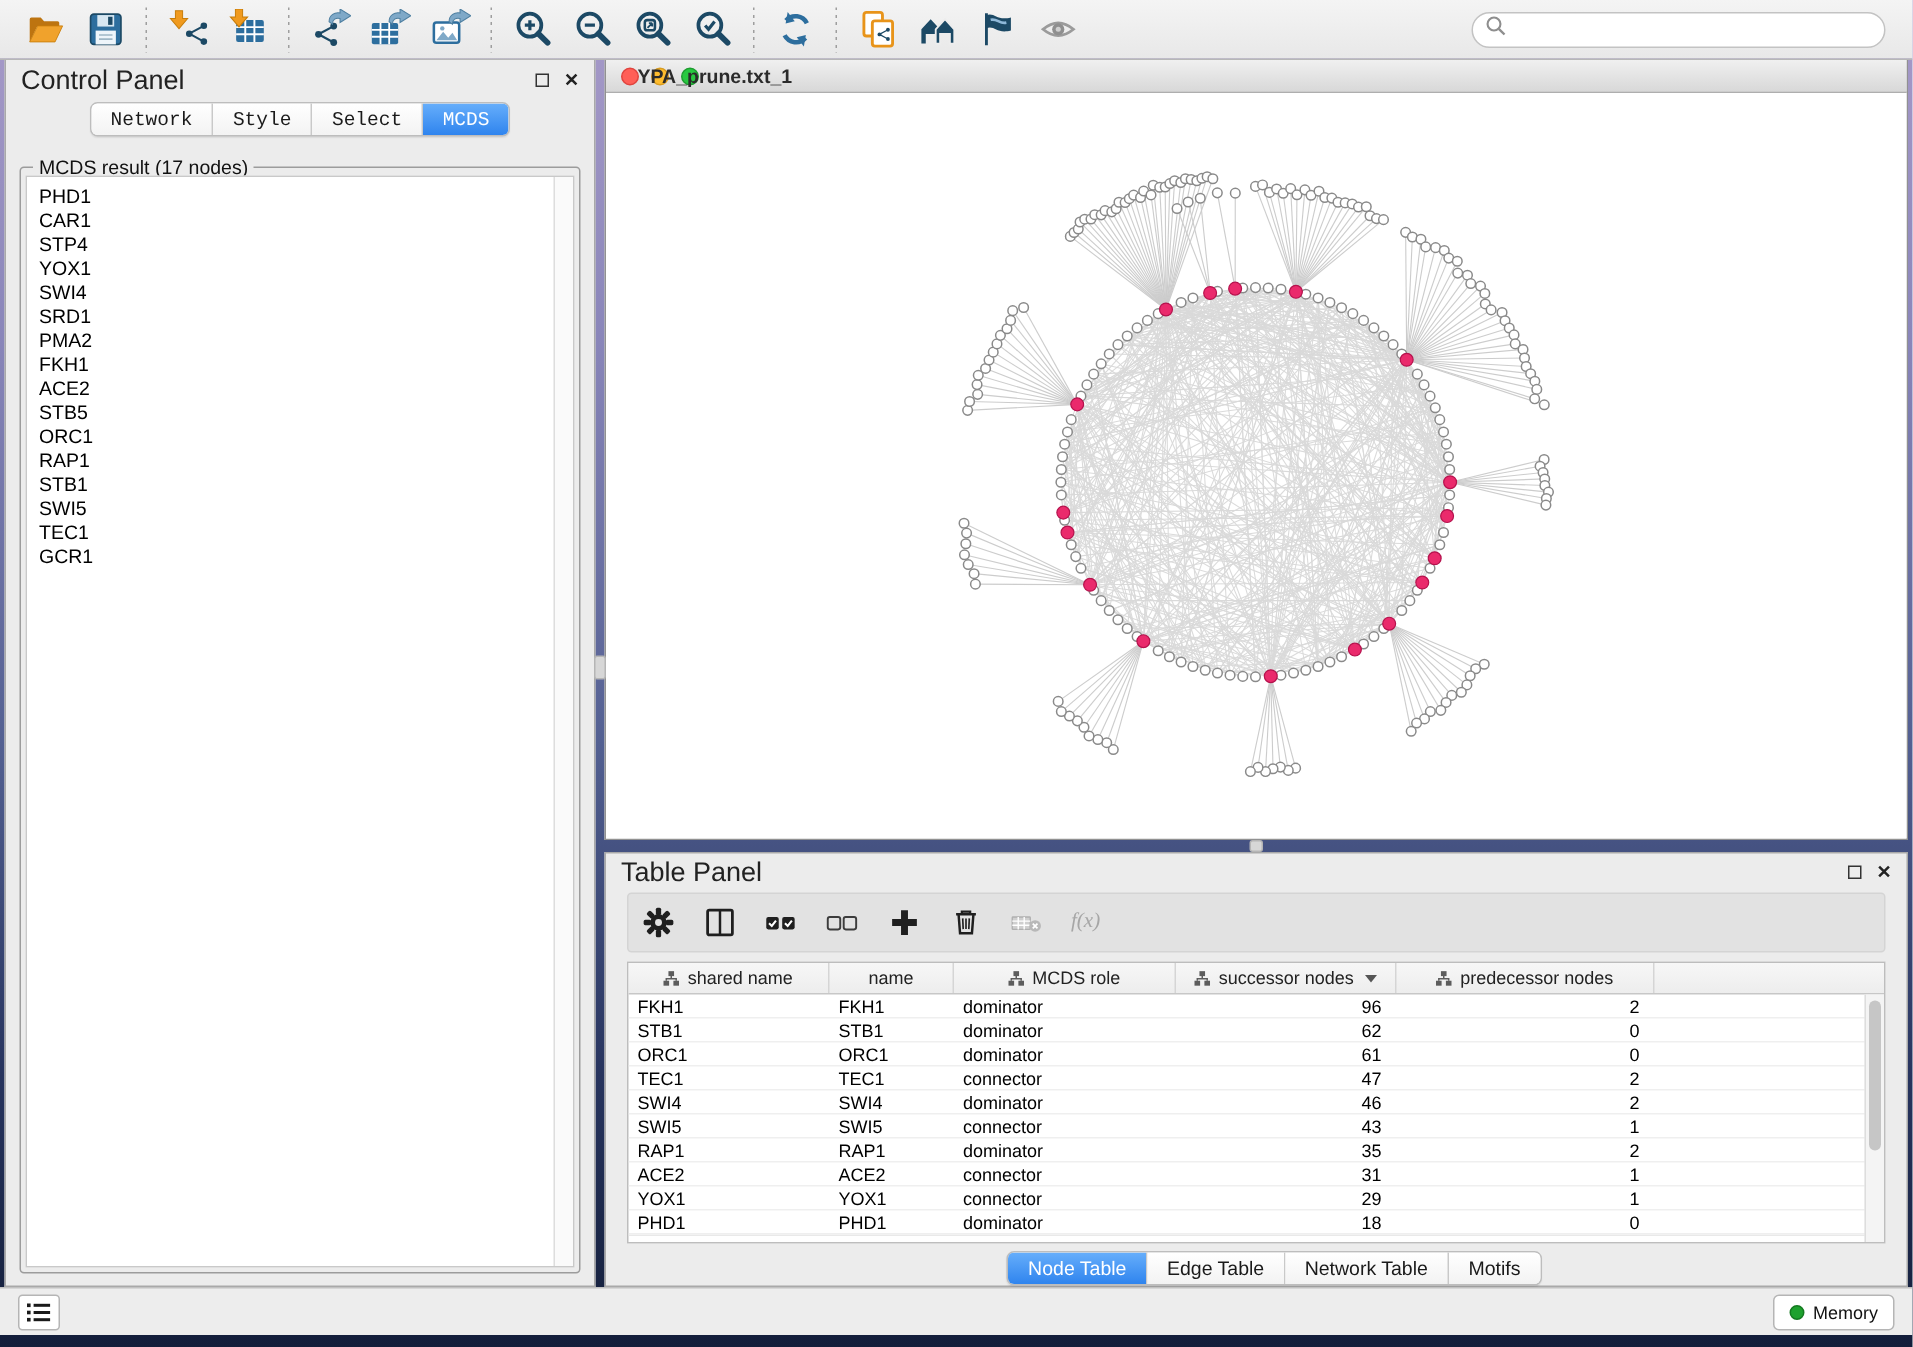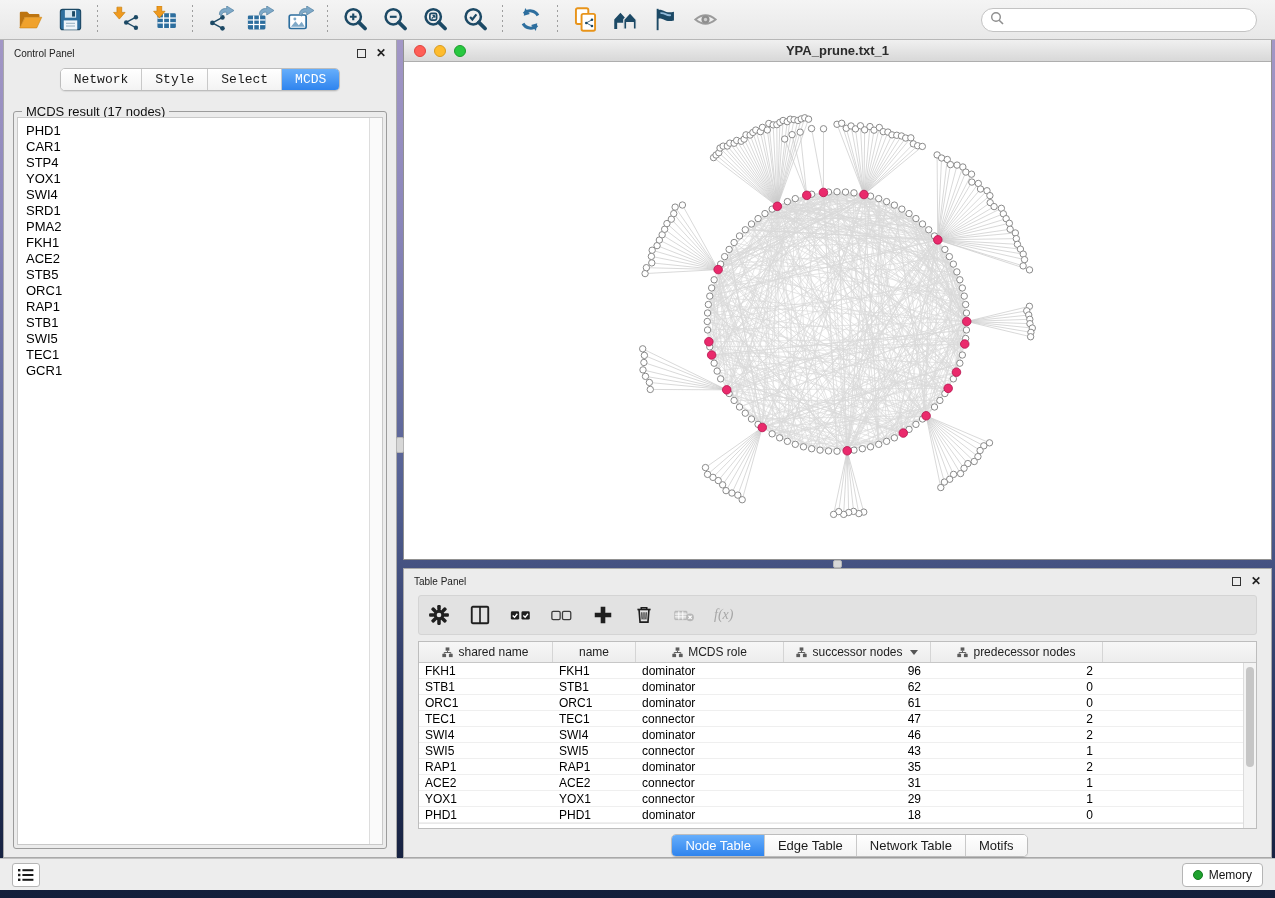--- a/index.html
+++ b/index.html
@@ -26,21 +26,21 @@
     display:flex; align-items:center; padding-left:8px;
   }
   .search-box input { border:none; outline:none; flex:1; font-size:12px; background:transparent; font-family:"Liberation Sans",sans-serif; }
 
   
   .content-row { flex:1; display:flex; padding:0 3px; min-height:0; }
 
   
   .control-panel { width:394px; flex:0 0 394px; background:#ececec; border:1px solid #a9a9a9; border-top:none; display:flex; flex-direction:column; }
   .panel-titlebar { height:26px; display:flex; align-items:center; padding:0 10px; }
-  .panel-title { font-size:10px; color:#222; }
+  .panel-title { font-size:18px; color:#222; }
   .win-btns { margin-left:auto; display:flex; align-items:center; gap:10px; }
   .float-btn { width:9px; height:9px; border:1.6px solid #333; background:transparent; }
   .close-btn { font-size:12px; font-weight:bold; color:#222; line-height:1; }
 
   .seg-tabs { display:flex; justify-content:center; margin-top:2px;font-family:Liberation Mono, monospace; }
   .seg { display:flex; border:1px solid #bdbdbd; border-radius:5px; overflow:hidden; background:#fff; box-shadow:0 1px 1px rgba(0,0,0,.08); }
   .seg-tab { font-size:13px; color:#1a1a1a; padding:3px 13px; background:linear-gradient(#ffffff,#f3f3f3); border-right:1px solid #c9c9c9; }
   .seg-tab:last-child { border-right:none; }
   .seg-tab.active { background:linear-gradient(#66aefb,#2f84ee); color:#fff; }
 
@@ -84,21 +84,21 @@
   .net-window { height:520px; flex:0 0 520px; border:1px solid #919191; border-top:none; display:flex; flex-direction:column; background:#fff; }
   .net-titlebar {
     height:22px; flex:0 0 22px; background:linear-gradient(#f0f0f0,#d8d8d8); border-bottom:1px solid #aeaeae;
     display:flex; align-items:center; position:relative;
   }
   .traffic { display:flex; gap:8px; margin-left:10px; }
   .light { width:12px; height:12px; border-radius:50%; }
   .light.red { background:#ff5f57; border:1px solid #e0443e; }
   .light.yellow { background:#febc2e; border:1px solid #d89c21; }
   .light.green { background:#28c840; border:1px solid #1d9d2f; }
-  .net-title { position:absolute; left:0; right:0; text-align:center; font-size:13px; font-weight:bold; color:#2b2b2b; }
+  .net-title { position:absolute; left:0; right:0; text-align:left; font-size:13px; font-weight:bold; color:#2b2b2b;padding-left:21px; }
   .net-canvas { flex:1; position:relative; background:#fff; overflow:hidden; }
   .net-canvas svg { position:absolute; inset:0; }
 
   
   .table-panel { flex:1; background:#ececec; border:1px solid #a9a9a9; display:flex; flex-direction:column; min-height:0; }
   .tp-toolbar {
     margin:2px 14px 0 14px; height:40px; flex:0 0 40px; background:#e2e2e2; border:1px solid #d4d4d4; border-radius:3px;
     display:flex; align-items:center; padding-left:8px; gap:17px;
   }
   .tp-icon { display:flex; align-items:center; justify-content:center; width:24px; height:24px; }

